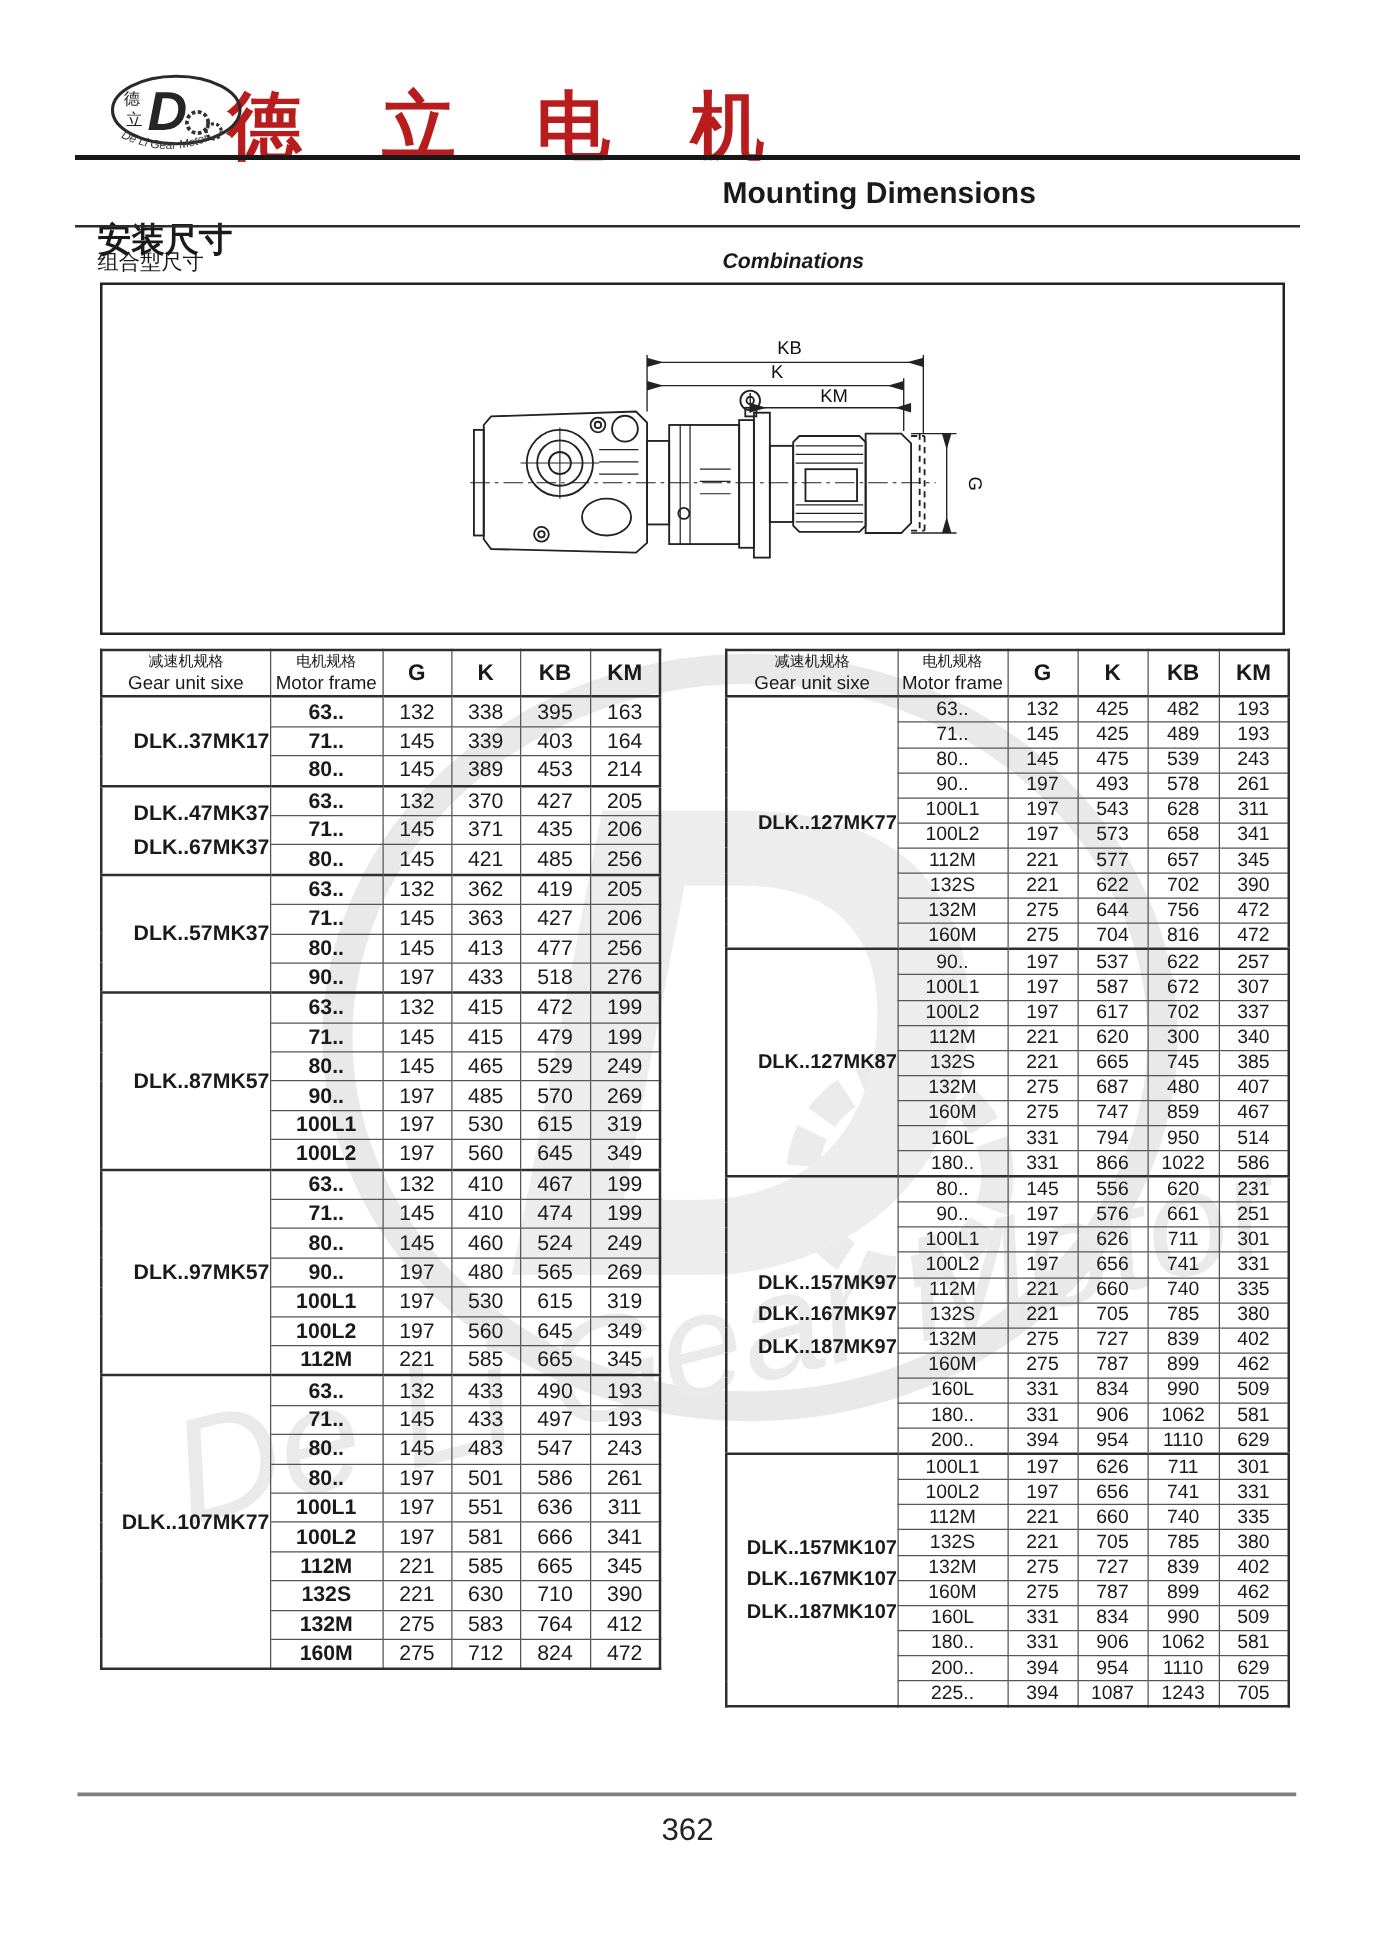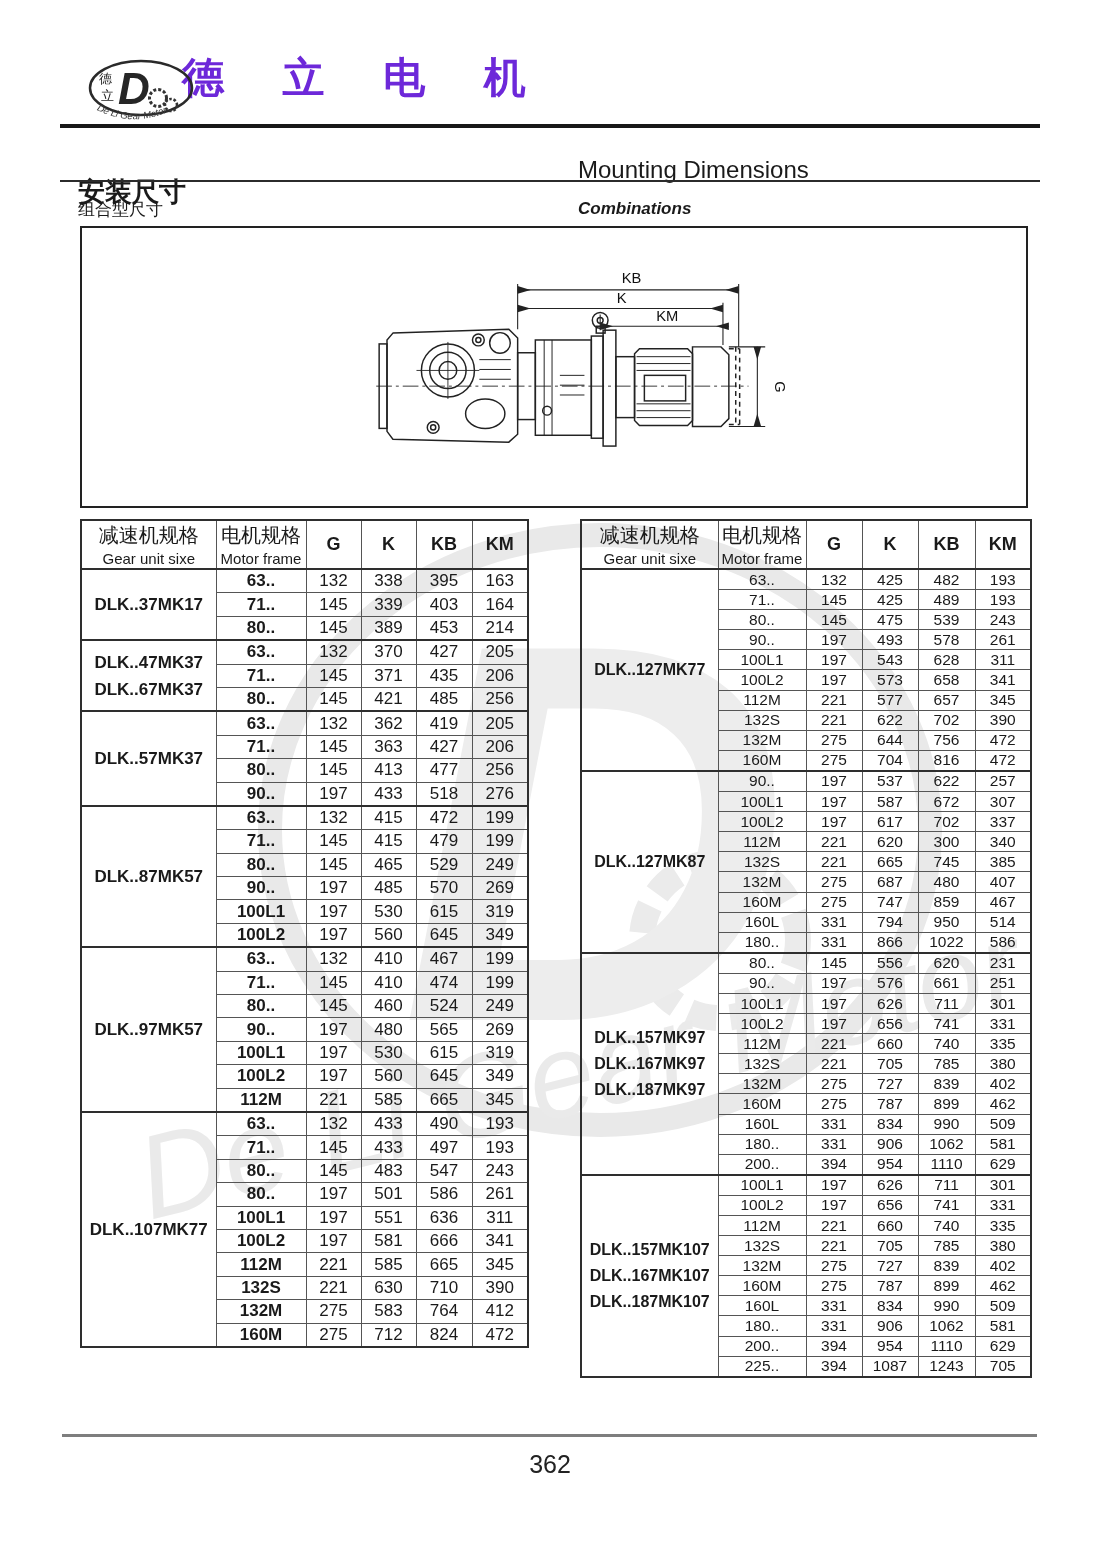--- a/index.html
+++ b/index.html
@@ -1,50 +1,50 @@
 <!DOCTYPE html>
 <html><head>
 <meta charset="utf-8">
 <style>
   html,body{margin:0;padding:0;background:#fff;}
   body{width:1100px;height:1555px;position:relative;overflow:hidden;
        font-family:"Liberation Sans",sans-serif;color:#1a1a1a;}
   .abs{position:absolute;}
 
   
-  .brand-cn{left:182px;top:50px;font-size:42px;font-weight:800;letter-spacing:22px;
-            font-family:"DejaVu Serif",serif;color:#6d28d9;}
+  .brand-cn{left:182px;top:62px;font-size:59px;font-weight:800;letter-spacing:22px;
+            font-family:"DejaVu Serif",serif;color:#b91c1c;}
   .rule-thick{left:60px;top:124px;width:980px;height:4px;background:#171717;}
   .title-cn{left:78px;top:138px;font-size:27px;font-weight:bold;margin-top:36px;}
-  .title-en{left:578px;top:156px;font-size:24px;font-weight:normal;}
+  .title-en{left:578px;top:141px;font-size:24px;font-weight:bold;}
   .rule-thin{left:60px;top:180px;width:980px;height:2px;background:#2b2b2b;}
   .subtitle-cn{left:78px;top:198px;font-size:17px;}
   .subtitle-en{left:578px;top:199px;font-size:17px;font-weight:bold;font-style:italic;}
 
   .diagram-box{left:80px;top:226px;width:944px;height:278px;border:2px solid #222;background:#fff;z-index:2;}
 
   
   .watermark{left:0;top:440px;width:1100px;height:1060px;z-index:0;pointer-events:none;}
 
   
   .tbl-wrap{z-index:1;}
   table.dim{border-collapse:collapse;table-layout:fixed;background:transparent;
             border:2px solid #2e2e2e;}
   table.dim th,table.dim td{border:1px solid #555;text-align:center;padding:0;
             background:transparent;overflow:hidden;white-space:nowrap;}
   table.dim thead th{height:33px;}
-  .th-cn{font-size:20px;font-weight:normal;display:block;line-height:1.45;}
+  .th-cn{font-size:12px;font-weight:normal;display:block;line-height:1.45;}
   .th-en{font-size:15px;font-weight:normal;display:block;line-height:1.2;}
   .th-letter{font-size:18px;font-weight:bold;}
   #table-left tbody td{height:22.4px;font-size:17px;}
   #table-right tbody td{height:19.1px;font-size:15.5px;}
   td.gear-cell{font-weight:bold;}
   #table-left td.gear-cell{font-size:17px;}
   #table-right td.gear-cell{font-size:16px;}
-  td.gear-cell div{line-height:1.6;}
+  td.gear-cell div{line-height:1.6;text-align:right;}
   #table-left td.motor-cell{font-weight:bold;}
   tr.group-start td{border-top:2px solid #2e2e2e;}
   .left-tbl{left:80px;top:519px;}
   .right-tbl{left:580px;top:519px;}
 
   
   .rule-footer{left:62px;top:1434px;width:975px;height:3px;background:#7e7e7e;}
   .page-number{left:0;top:1450px;width:1100px;text-align:center;font-size:25px;color:#222;}
 
   svg text{font-family:"Liberation Sans",sans-serif;}

